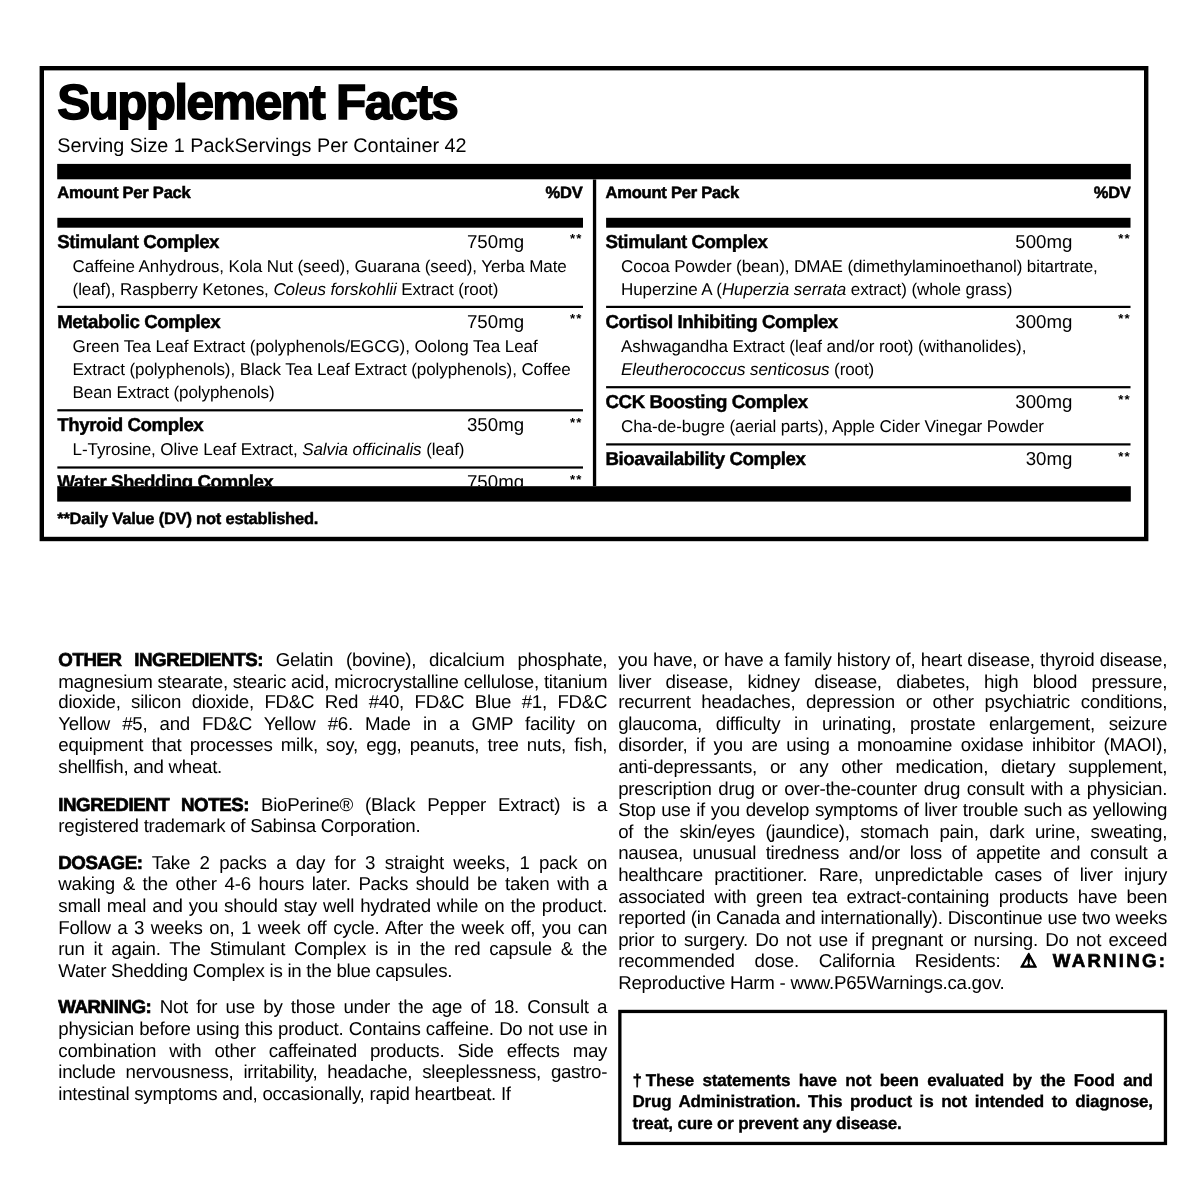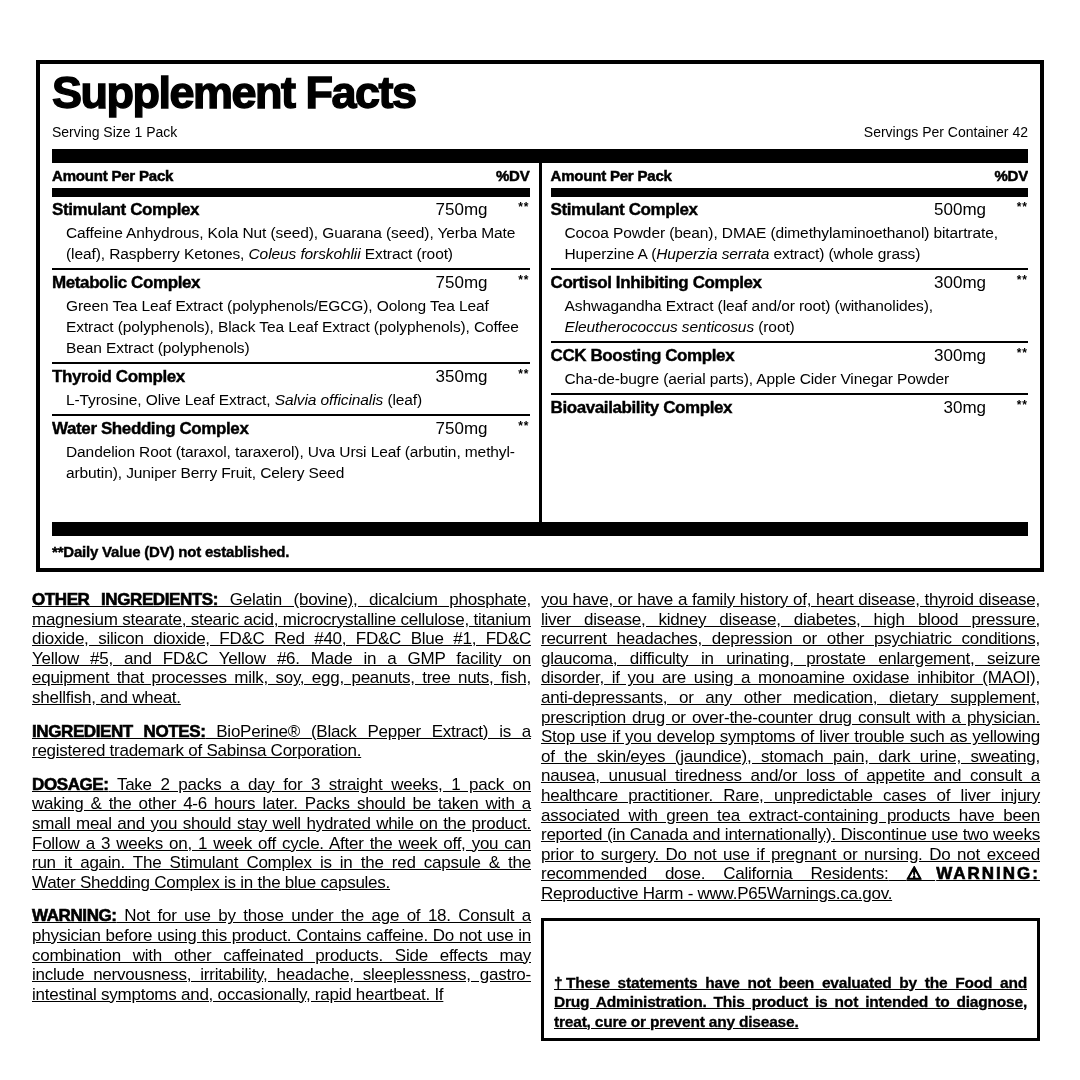--- a/index.html
+++ b/index.html
@@ -5,61 +5,61 @@
   * { margin:0; padding:0; box-sizing:border-box; }
   html,body { background:#ffffff; }
   body {
     width:1080px; height:1080px; position:relative;
     font-family:"Liberation Sans", sans-serif; color:#000;
     -webkit-font-smoothing:antialiased;
   }
 
   
   .facts-panel {
-    position:absolute; left:36px; top:60px; width:1008px; height:512px;
+    position:absolute; left:36px; top:60px; width:1008px; height:432px;
     border:4px solid #000; padding:2px 12px 4px;
     display:flex; flex-direction:column; overflow:hidden;
   }
   .panel-title {
     font-size:45px; font-weight:900; letter-spacing:-1.5px;
     -webkit-text-stroke:1.4px #000; line-height:50px; margin-top:2px;
   }
   .serving-row {
-    display:flex; justify-content:space-between;
-    font-size:14px; line-height:24px; margin:2px 0 5px;
+    display:flex; 
+    font-size:18px; line-height:24px; margin:2px 0 5px;
   }
   .bar-full { height:14px; background:#000; flex:none; }
   .columns { flex:1; display:flex; min-height:0; overflow:hidden; }
   .col { flex:1; display:flex; flex-direction:column; min-width:0; overflow:hidden; }
   .col-left  { padding-right:9px; }
   .col-right { padding-left:9px; }
   .vdiv { width:3px; background:#000; flex:none; }
   .col-header {
     display:flex; justify-content:space-between; align-items:flex-end;
-    font-weight:bold; font-size:15px; line-height:18px; padding:4px 0 3px;
+    font-weight:bold; font-size:15px; line-height:18px; padding:4px 0 13px;
     letter-spacing:-0.2px; -webkit-text-stroke:0.5px #000;
   }
   .bar-col { height:9px; background:#000; flex:none; }
   .fact-rows { flex:1; }
   .fact-row { padding:2px 0 4px; }
   .fact-row + .fact-row { border-top:2px solid #000; }
-  .fact-head { display:flex; align-items:baseline; font-size:17px; line-height:21px; }
+  .fact-head { display:flex; align-items:baseline; font-size:17px; line-height:21px;gap:11px; }
   .fact-name { font-weight:bold; flex:1; letter-spacing:-0.4px; -webkit-text-stroke:0.4px #000; white-space:nowrap; }
   .fact-amount { flex:none; }
   .fact-dv { flex:none; width:42px; text-align:right; font-size:12px; font-weight:bold; letter-spacing:1px; position:relative; top:-4px; }
   .fact-ingredients { font-size:15.5px; line-height:21px; padding-left:14px; letter-spacing:-0.1px; }
   .panel-footnote {
     font-weight:bold; font-size:15px; line-height:18px; padding:7px 0 3px;
     letter-spacing:-0.2px; -webkit-text-stroke:0.4px #000; flex:none;
   }
 
   
   .body-cols {
-    position:absolute; left:32px; top:590px; width:1008px;
-    display:flex; gap:10px;text-decoration:underline;
+    position:absolute; left:53px; top:590px; width:1008px;
+    display:flex; gap:10px;
   }
   .body-col { flex:1; min-width:0; font-size:17px; line-height:19.6px; text-align:justify; letter-spacing:-0.25px; }
   .para { margin-bottom:14px; }
   .para:last-child { margin-bottom:0; }
   .runin { font-weight:900; letter-spacing:-0.4px; -webkit-text-stroke:0.6px #000; }
   .warn-label { font-weight:900; white-space:nowrap; -webkit-text-stroke:0.6px #000; letter-spacing:2px; }
   .warn-tri { font-weight:bold; letter-spacing:0; margin-right:1px; }
   .fda-box {
     border:3px solid #000; margin-top:12px; padding:5px 10px 7px;
   }

